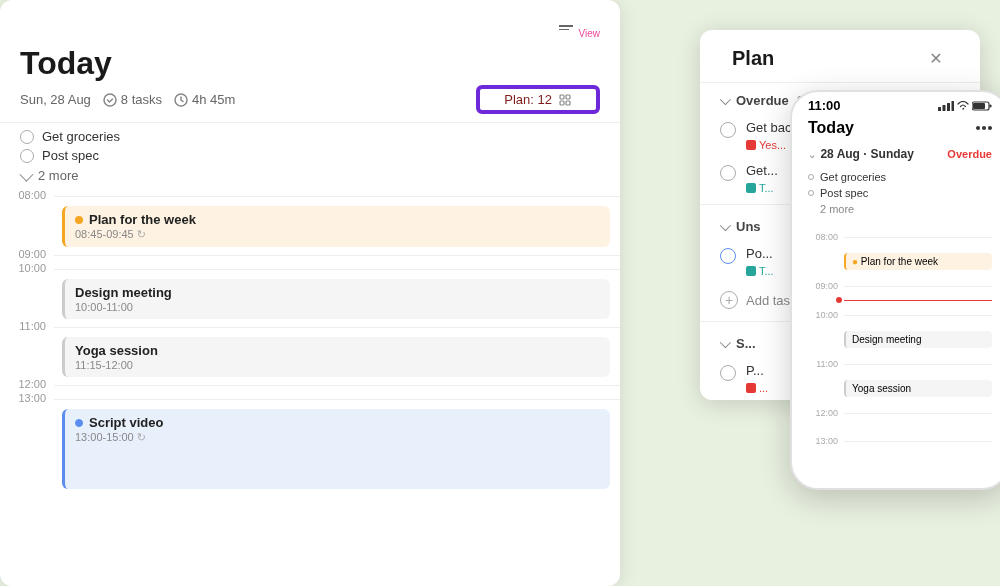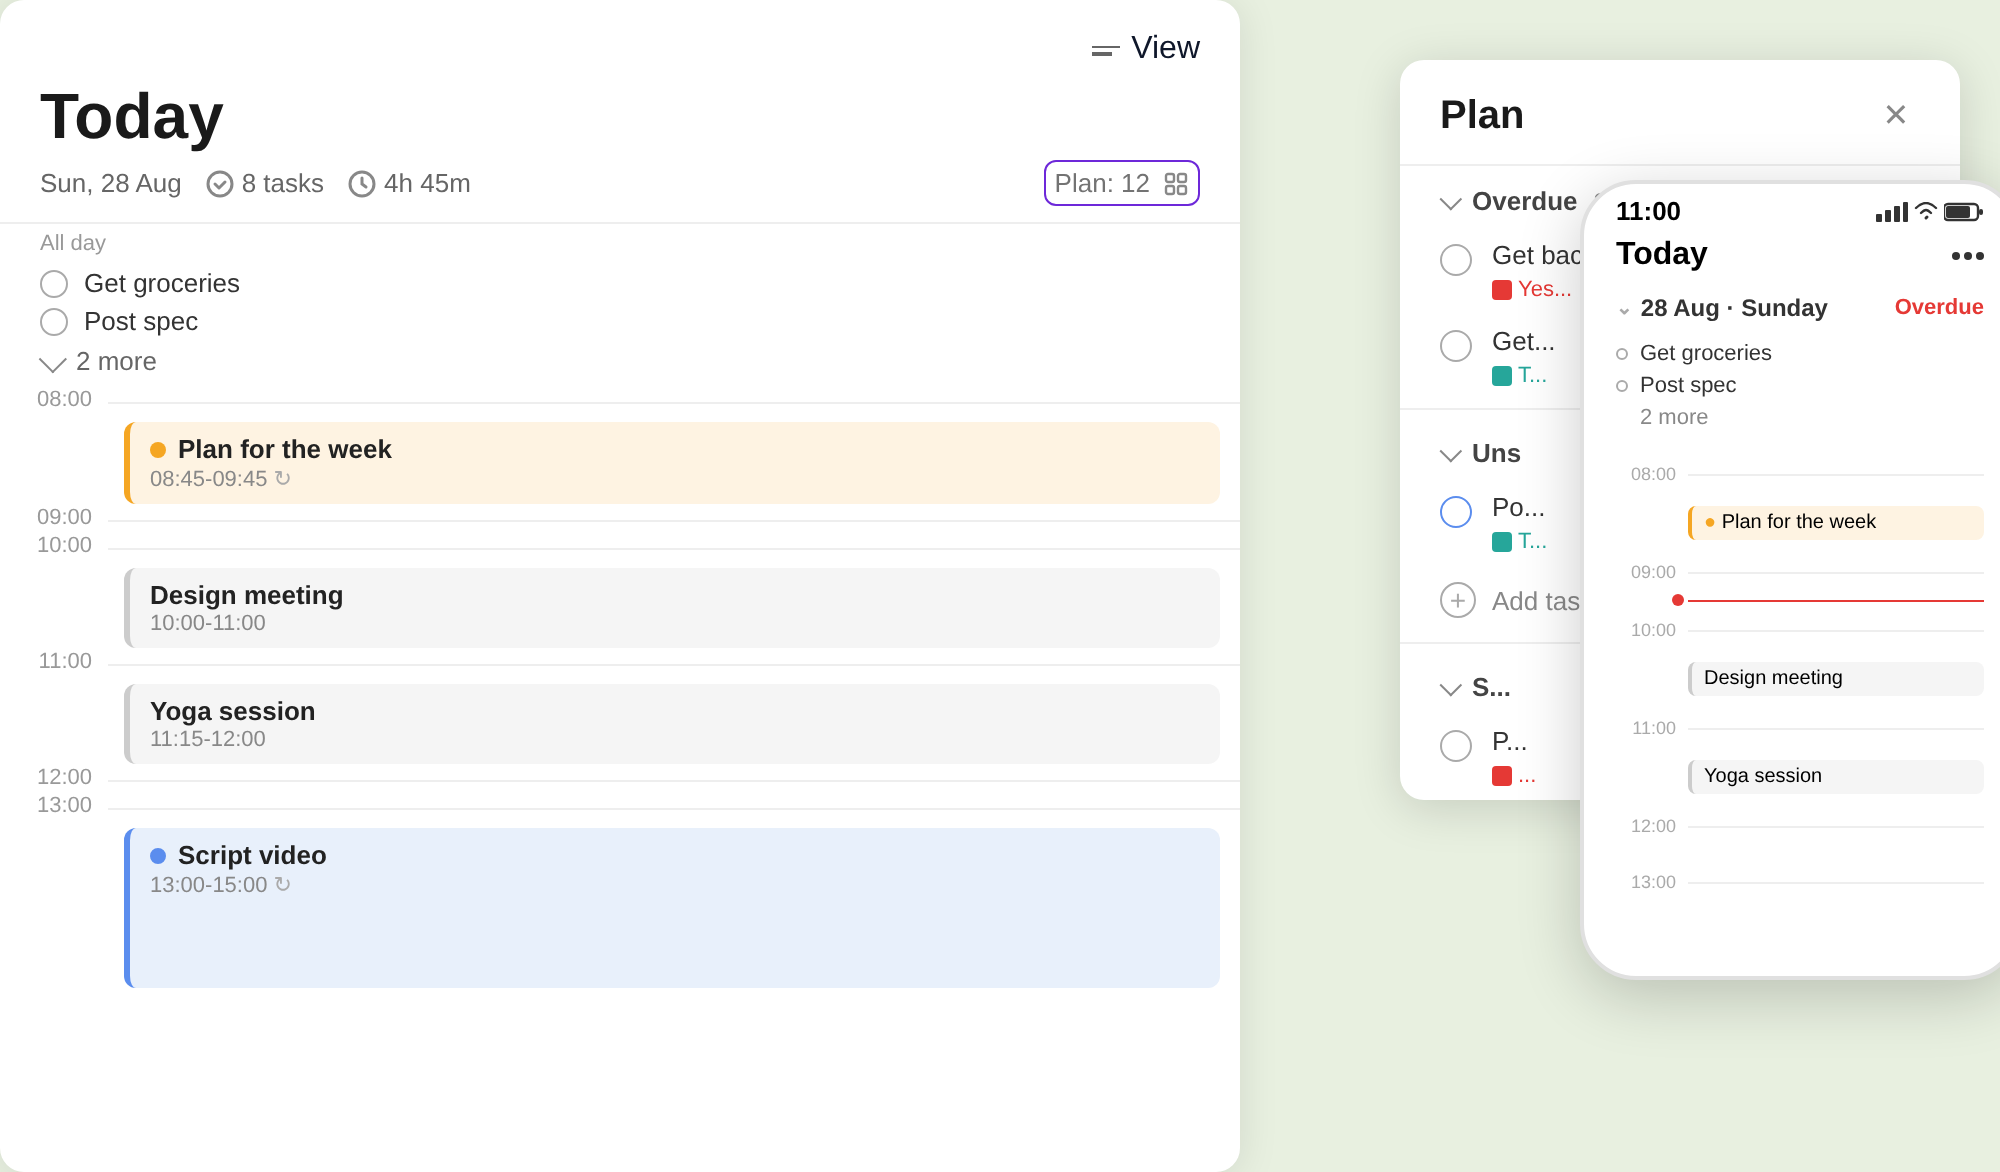--- a/index.html
+++ b/index.html
@@ -45,23 +45,24 @@
     .view-icon span {
       display: block;
       width: 14px;
       height: 1.5px;
       background: #666;
     }
     .view-icon span:nth-child(1) { width: 14px; }
     .view-icon span:nth-child(2) { width: 10px; }
 
     .view-label {
-      font-size: 16px;
-      color: #0f172a;
+      font-size: 10px;
+      color: #ec4899;
       cursor: pointer;
+      margin-top: 12px;
     }
 
     .today-title {
       font-size: 32px;
       font-weight: 700;
       color: #1a1a1a;
       line-height: 1;
       margin-bottom: 6px;
     }
 
@@ -78,24 +79,24 @@
       align-items: center;
       gap: 4px;
     }
 
     .plan-badge {
       margin-left: auto;
       display: flex;
       align-items: center;
       gap: 6px;
       font-size: 13px;
-      color: #737373;
-      border: 1px solid #6d28d9;
+      color: #7f1d1d;
+      border: 4px solid #6d28d9;
       border-radius: 6px;
-      padding: 3px 4px;
+      padding: 3px 24px;
     }
 
     .allday-section {
       border-top: 1px solid #eee;
       padding: 4px 20px;
     }
 
     .allday-label {
       font-size: 11px;
       color: #999;
@@ -207,21 +208,21 @@
       border-radius: 12px;
       box-shadow: 0 4px 24px rgba(0,0,0,0.15);
       padding: 0;
       overflow: hidden;
     }
 
     .plan-sidebar-header {
       display: flex;
       align-items: center;
       justify-content: space-between;
-      padding: 16px 20px 12px;
+      padding: 16px 32px 12px;
       border-bottom: 1px solid #eee;
     }
 
     .plan-title {
       font-size: 20px;
       font-weight: 700;
       color: #1a1a1a;
     }
 
     .close-btn {
@@ -580,21 +581,20 @@
           <rect x="2" y="2" width="4" height="4" rx="1" stroke="#888" stroke-width="1.2"></rect>
           <rect x="8" y="2" width="4" height="4" rx="1" stroke="#888" stroke-width="1.2"></rect>
           <rect x="2" y="8" width="4" height="4" rx="1" stroke="#888" stroke-width="1.2"></rect>
           <rect x="8" y="8" width="4" height="4" rx="1" stroke="#888" stroke-width="1.2"></rect>
         </svg>
       </div>
     </div>
   </div>
 
   <div class="allday-section">
-    <div class="allday-label">All day</div>
     <div class="allday-task">
       <div class="check-circle"></div>
       <span>Get groceries</span>
     </div>
     <div class="allday-task">
       <div class="check-circle"></div>
       <span>Post spec</span>
     </div>
     <div class="more-row">
       <span class="chevron-down"></span>

